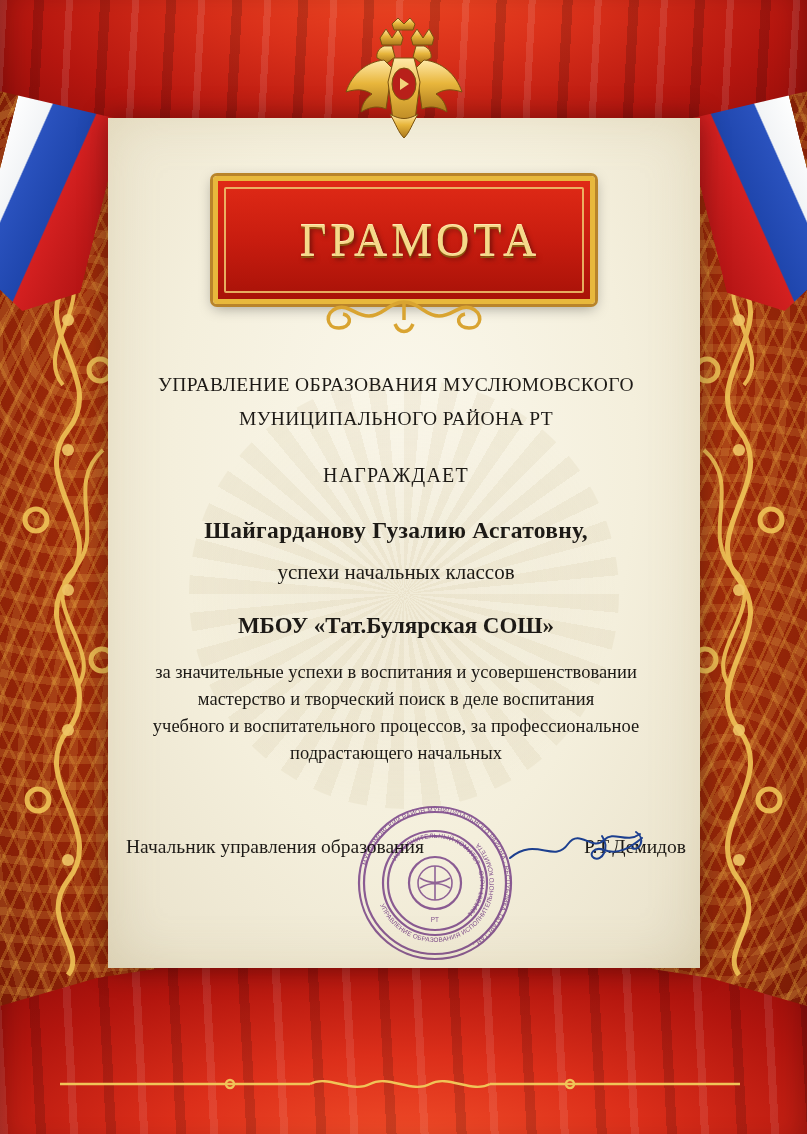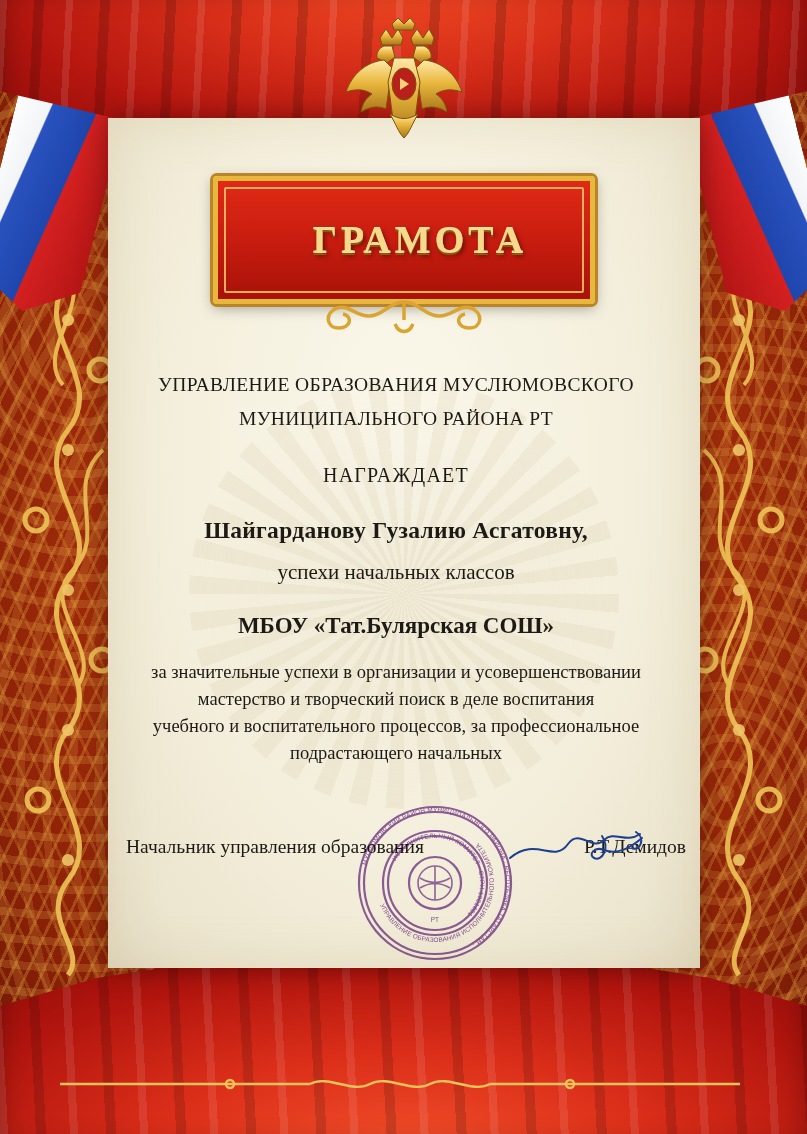--- a/index.html
+++ b/index.html
@@ -169,23 +169,23 @@
   }
   .title-plaque .inner-line {
     position: absolute;
     inset: 6px;
     border: 2px solid rgba(240,200,110,.85);
     border-radius: 2px;
     pointer-events: none;
   }
   .title-text {
     font-family: "Liberation Serif", serif;
-    font-size: 38px;
+    font-size: 46px;
     letter-spacing: 4px;
-    font-weight: 700;
+    font-weight: 400;
     color: #f6d98a;
     text-shadow:
       0 2px 0 #8a5a12,
       0 -1px 0 #ffe9b0,
       2px 3px 5px rgba(0,0,0,.5);
     white-space: nowrap;
     margin-left: 32px;
   }
   .plaque-wing {
     position: absolute;
@@ -414,21 +414,21 @@
       <div class="issuer">УПРАВЛЕНИЕ ОБРАЗОВАНИЯ МУСЛЮМОВСКОГО</div>
       <div class="issuer">МУНИЦИПАЛЬНОГО РАЙОНА РТ</div>
 
       <div class="awards-word">НАГРАЖДАЕТ</div>
 
       <div class="recipient">Шайгарданову Гузалию Асгатовну,</div>
       <div class="role">успехи начальных классов</div>
       <div class="school">МБОУ «Тат.Булярская СОШ»</div>
 
       <div class="reason">
-        <div>за значительные успехи в организации и усовершенствовании</div>
+        <div>за значительные успехи в воспитания и усовершенствовании</div>
         <div>мастерство и творческий поиск в деле воспитания</div>
         <div>учебного и воспитательного процессов, за профессиональное</div>
         <div>подрастающего начальных</div>
       </div>
     </div>
 
     <div class="sign-row">
       <div class="sign-title">Начальник управления образования</div>
       <div class="sign-name">Р.Т.Демидов</div>
     </div>

